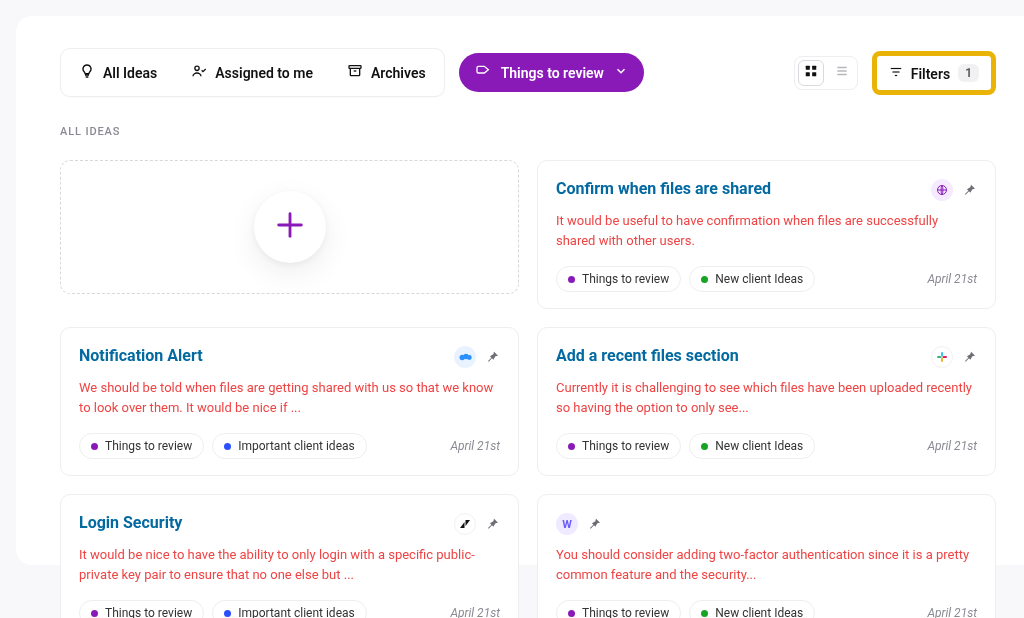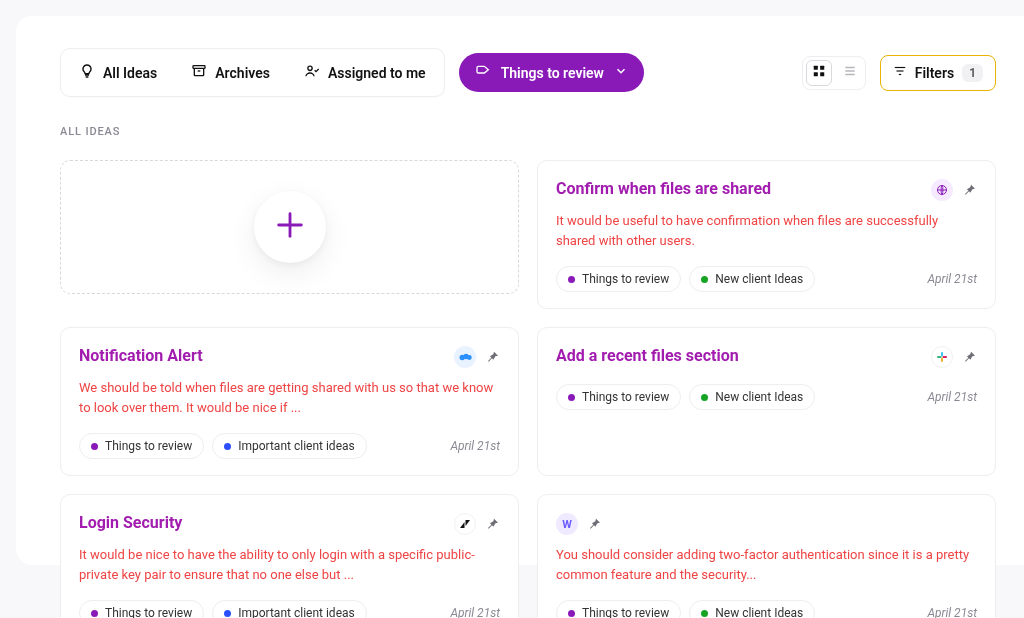--- a/index.html
+++ b/index.html
@@ -74,23 +74,23 @@
   }
   .view-btn {
     width: 30px; height: 32px;
     display: flex; align-items: center; justify-content: center;
     cursor: pointer;
   }
   .view-btn.active { background: #fff; border: 1px solid #d9d9de; border-radius: 6px; margin: 3px; width: 26px; height: 26px;}
   .view-btn.inactive svg { stroke: #b6b6bd; }
   .filters-btn {
     display: flex;
-    align-items: center;
+    align-items: flex-end;
     gap: 8px;
-    border: 1px solid #eab308;
+    border: 5px solid #eab308;
     border-radius: 8px;
     background: #fff;
     padding: 8px 12px;
     font-size: 14px;
     font-weight: 600;
     color: #111;
     cursor: pointer;
   }
   .filters-badge {
     background: #f1f1f4;
@@ -139,21 +139,21 @@
     gap: 10px;
   }
   .card-head {
     display: flex;
     align-items: flex-start;
     justify-content: space-between;
   }
   .card-title {
     font-size: 16px;
     font-weight: 700;
-    color: #a21caf;
+    color: #0369a1;
   }
   .card-icons {
     display: flex;
     align-items: center;
     gap: 8px;
     flex-shrink: 0;
   }
   .src-badge {
     width: 22px; height: 22px;
     border-radius: 50%;
@@ -214,36 +214,36 @@
           <span>
             <svg width="16" height="16" viewBox="0 0 24 24" fill="none" stroke="#111" stroke-width="2">
                 <path d="M9 18h6M10 21h4M12 3a6 6 0 0 0-4 10.5c.7.8 1 1.5 1 2.5h6c0-1 .3-1.7 1-2.5A6 6 0 0 0 12 3z"></path>
               </svg>
           </span>
           <span>All Ideas</span>
         </div>
         <div class="nav-item">
           <span>
             <svg width="16" height="16" viewBox="0 0 24 24" fill="none" stroke="#111" stroke-width="2">
+                <circle cx="9" cy="8" r="3.2"></circle>
+                <path d="M3 20c0-3 3-5 6-5s6 2 6 5"></path>
+                <path d="M16 11l2 2 4-4"></path>
+              </svg>
+          </span>
+          <span>Assigned to me</span>
+        </div>
+        <div class="nav-item">
+          <span>
+            <svg width="16" height="16" viewBox="0 0 24 24" fill="none" stroke="#111" stroke-width="2">
                 <rect x="3" y="4" width="18" height="4" rx="1"></rect>
                 <path d="M5 8v10a1 1 0 001 1h12a1 1 0 001-1V8"></path>
                 <path d="M10 12h4"></path>
               </svg>
           </span>
           <span>Archives</span>
-        </div>
-        <div class="nav-item">
-          <span>
-            <svg width="16" height="16" viewBox="0 0 24 24" fill="none" stroke="#111" stroke-width="2">
-                <circle cx="9" cy="8" r="3.2"></circle>
-                <path d="M3 20c0-3 3-5 6-5s6 2 6 5"></path>
-                <path d="M16 11l2 2 4-4"></path>
-              </svg>
-          </span>
-          <span>Assigned to me</span>
         </div>
       </div>
       <div class="nav-pill">
         <span>
           <svg width="16" height="16" viewBox="0 0 24 24" fill="none" stroke="#fff" stroke-width="2">
               <path d="M3 7a2 2 0 012-2h9l6 5-6 5H5a2 2 0 01-2-2V7z"></path>
             </svg>
         </span>
         <span>Things to review</span>
         <span>
@@ -384,20 +384,21 @@
                 <rect x="13" y="10" width="9" height="4" rx="2" fill="#e01e5a"></rect>
               </svg>
           </span>
           <span class="pin-icon">
             <svg width="16" height="16" viewBox="0 0 24 24" fill="#6d6d76">
                 <path d="M14 3l7 7-4 1-3 5-2-2-5 5-1-1 5-5-2-2 5-3 1-4-1-1z"></path>
               </svg>
           </span>
         </div>
       </div>
+      <div class="card-desc">Currently it is challenging to see which files have been uploaded recently so having the option to only see...</div>
       <div class="card-foot">
         <div class="tags">
           <div class="tag">
               <span class="dot purple"></span>
               <span>Things to review</span>
             </div>
           <div class="tag">
               <span class="dot green"></span>
               <span>New client Ideas</span>
             </div>

